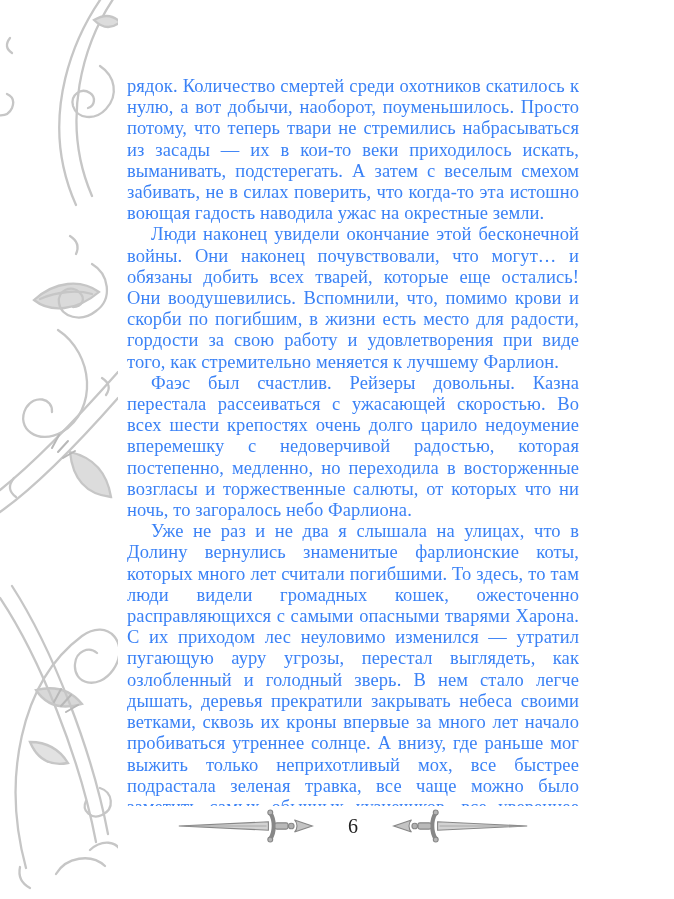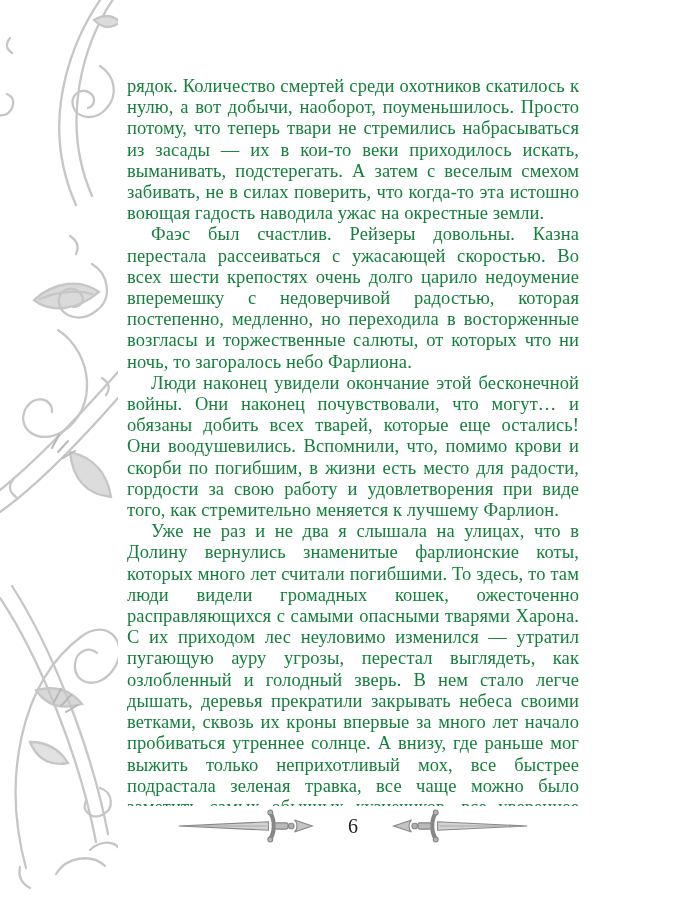--- a/index.html
+++ b/index.html
@@ -28,21 +28,21 @@
     height: 899px;
   }
   
   .text-block {
     position: absolute;
     left: 127px;
     top: 76px;
     width: 452px;
     height: 730px;
     overflow: hidden;
-    color: #15803d;
+    color: #3b82f6;
     font-size: 18.5px;
     line-height: 21.2px;
     text-align: justify;
     letter-spacing: 0.1px;
   }
   .text-block p {
     margin: 0;
     text-indent: 24px;
   }
   .text-block p.no-indent {
@@ -122,22 +122,22 @@
       </g>
       <path d="M 100 788 c 13 4 15 21 2 27 c -10 5 -21 -4 -16 -14"></path>
       <path d="M 56 874 c 10 -17 35 -21 49 -8"></path>
       <path d="M 90 850 c 12 -11 27 -9 31 2"></path>
       <path d="M 30 888 q -13 -7 -10 -21"></path>
     </g>
   </svg>
 
   <main class="text-block">
     <p class="no-indent">рядок. Количество смертей среди охотников скатилось к нулю, а вот добычи, наоборот, поуменьшилось. Просто потому, что теперь твари не стремились набрасываться из засады — их в кои-то веки приходилось искать, выманивать, подстерегать. А затем с веселым смехом забивать, не в силах поверить, что когда-то эта истошно воющая гадость наводила ужас на окрестные земли.</p>
+    <p>Люди наконец увидели окончание этой бесконечной войны. Они наконец почувствовали, что могут… и обязаны добить всех тварей, которые еще остались! Они воодушевились. Вспомнили, что, помимо крови и скорби по погибшим, в жизни есть место для радости, гордости за свою работу и удовлетворения при виде того, как стремительно меняется к лучшему Фарлион.</p>
     <p>Фаэс был счастлив. Рейзеры довольны. Казна перестала рассеиваться с ужасающей скоростью. Во всех шести крепостях очень долго царило недоумение вперемешку с недоверчивой радостью, которая постепенно, медленно, но переходила в восторженные возгласы и торжественные салюты, от которых что ни ночь, то загоралось небо Фарлиона.</p>
-    <p>Люди наконец увидели окончание этой бесконечной войны. Они наконец почувствовали, что могут… и обязаны добить всех тварей, которые еще остались! Они воодушевились. Вспомнили, что, помимо крови и скорби по погибшим, в жизни есть место для радости, гордости за свою работу и удовлетворения при виде того, как стремительно меняется к лучшему Фарлион.</p>
     <p>Уже не раз и не два я слышала на улицах, что в Долину вернулись знаменитые фарлионские коты, которых много лет считали погибшими. То здесь, то там люди видели громадных кошек, ожесточенно расправляющихся с самыми опасными тварями Харона. С их приходом лес неуловимо изменился — утратил пугающую ауру угрозы, перестал выглядеть, как озлобленный и голодный зверь. В нем стало легче дышать, деревья прекратили закрывать небеса своими ветками, сквозь их кроны впервые за много лет начало пробиваться утреннее солнце. А внизу, где раньше мог выжить только неприхотливый мох, все быстрее подрастала зеленая травка, все чаще можно было заметить самых обычных кузнечиков, все увереннее сновали лесные мыши. А из ветвей слышалось робкое пение возвращающихся птиц.</p>
   </main>
 
   <footer class="footer">
     <svg class="sword left" viewBox="0 0 150 36" xmlns="http://www.w3.org/2000/svg">
       <g id="dagger-shape" stroke="#878787" stroke-width="1.2">
 
         <path d="M 3 18 L 99 13.5 L 99 22.5 Z" fill="#d2d2d2"></path>
         <path d="M 12 18 L 97 18" stroke="#9a9a9a" stroke-width="0.8" fill="none"></path>
 

